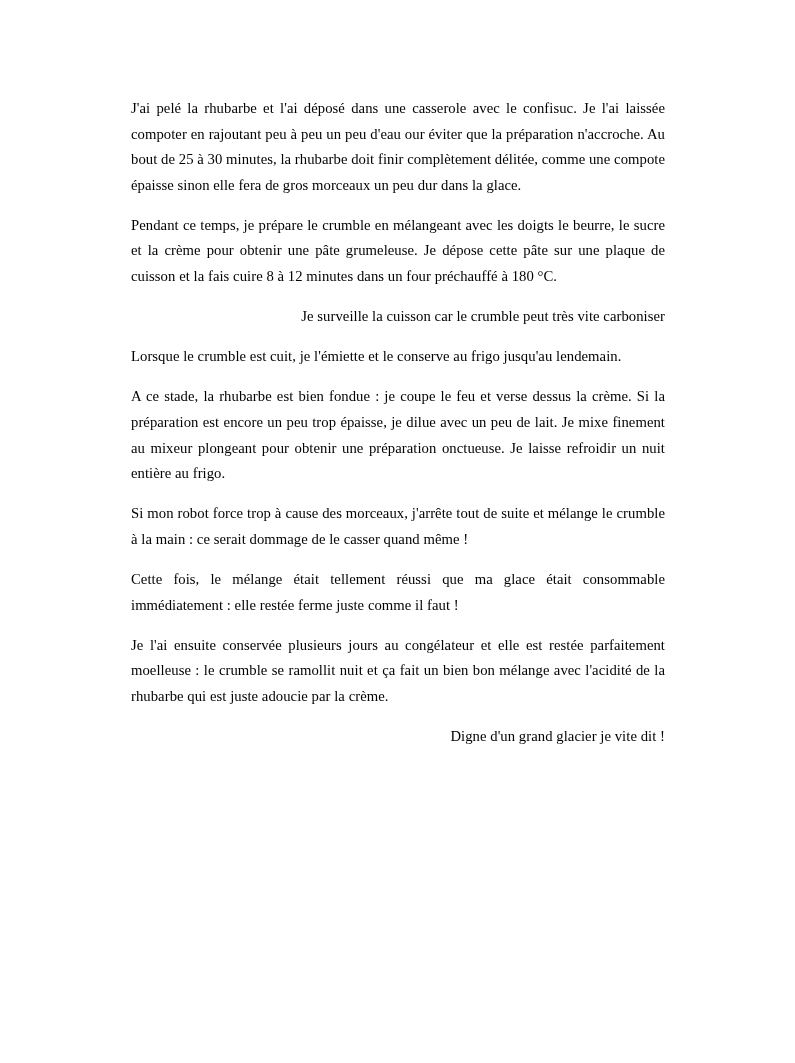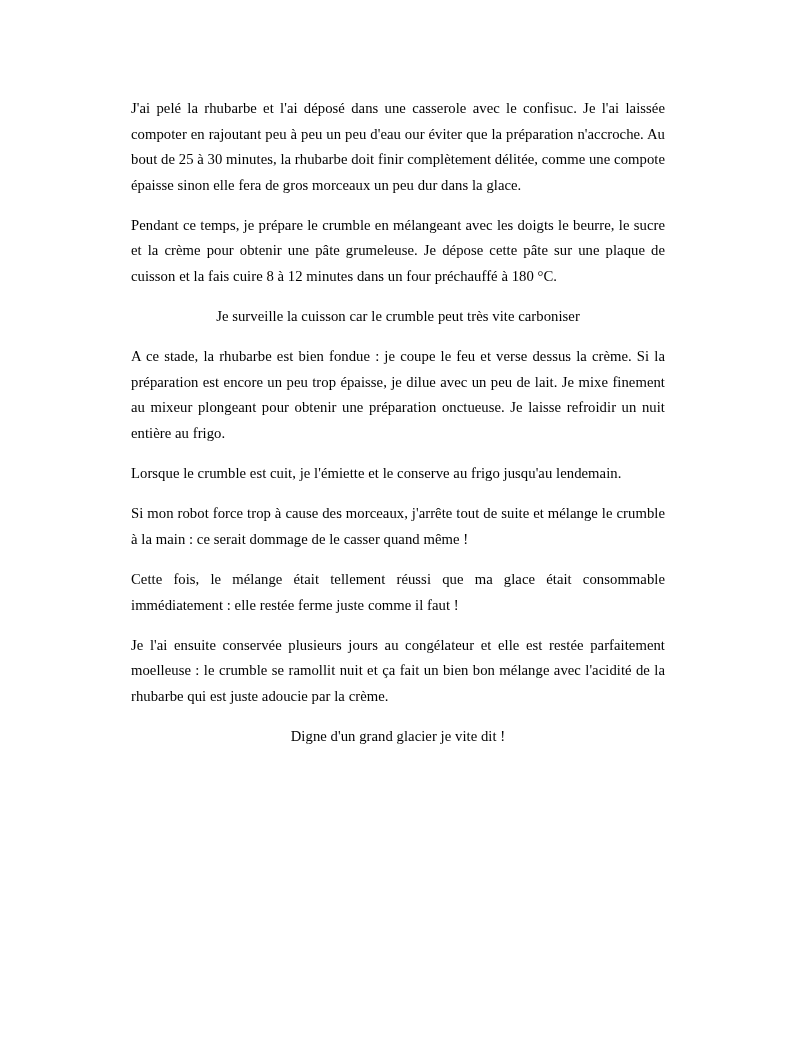--- a/index.html
+++ b/index.html
@@ -30,21 +30,21 @@
     text-justify: inter-word;
     margin: 0 0 14.5px 0;
     color: #000;
     
     letter-spacing: 0.05px;
   }
   .para:last-child {
     margin-bottom: 0;
   }
   .para.short {
-    text-align: center;
+    text-align: right;
   }
   .page-number {
     position: absolute;
     left: 0;
     right: 0;
     top: 1017px;
     text-align: center;
     font-size: 13px;
     font-family: Liberation Mono, monospace;
     color: #000;
@@ -56,23 +56,23 @@
 <div class="page">
 
   <div class="content">
 
     <p class="para">J'ai pelé la rhubarbe et l'ai déposé dans une casserole avec le confisuc. Je l'ai laissée compoter en rajoutant peu à peu un peu d'eau our éviter que la préparation n'accroche. Au bout de 25 à 30 minutes, la rhubarbe doit finir complètement délitée, comme une compote épaisse sinon elle fera de gros morceaux un peu dur dans la glace.</p>
 
     <p class="para">Pendant ce temps, je prépare le crumble en mélangeant avec les doigts le beurre, le sucre et la crème pour obtenir une pâte grumeleuse. Je dépose cette pâte sur une plaque de cuisson et la fais cuire 8 à 12 minutes dans un four préchauffé à 180 °C.</p>
 
     <p class="para short">Je surveille la cuisson car le crumble peut très vite carboniser</p>
 
+    <p class="para">Lorsque le crumble est cuit, je l'émiette et le conserve au frigo jusqu'au lendemain.</p>
+
     <p class="para">A ce stade, la rhubarbe est bien fondue : je coupe le feu et verse dessus la crème. Si la préparation est encore un peu trop épaisse, je dilue avec un peu de lait. Je mixe finement au mixeur plongeant pour obtenir une préparation onctueuse. Je laisse refroidir un nuit entière au frigo.</p>
-
-    <p class="para">Lorsque le crumble est cuit, je l'émiette et le conserve au frigo jusqu'au lendemain.</p>
 
 
     <p class="para">Si mon robot force trop à cause des morceaux, j'arrête tout de suite et mélange le crumble à la main : ce serait dommage de le casser quand même !</p>
 
     <p class="para">Cette fois, le mélange était tellement réussi que ma glace était consommable immédiatement : elle restée ferme juste comme il faut !</p>
 
     <p class="para">Je l'ai ensuite conservée plusieurs jours au congélateur et elle est restée parfaitement moelleuse : le crumble se ramollit nuit et ça fait un bien bon mélange avec l'acidité de la rhubarbe qui est juste adoucie par la crème.</p>
 
     <p class="para short">Digne d'un grand glacier je vite dit !</p>
 

